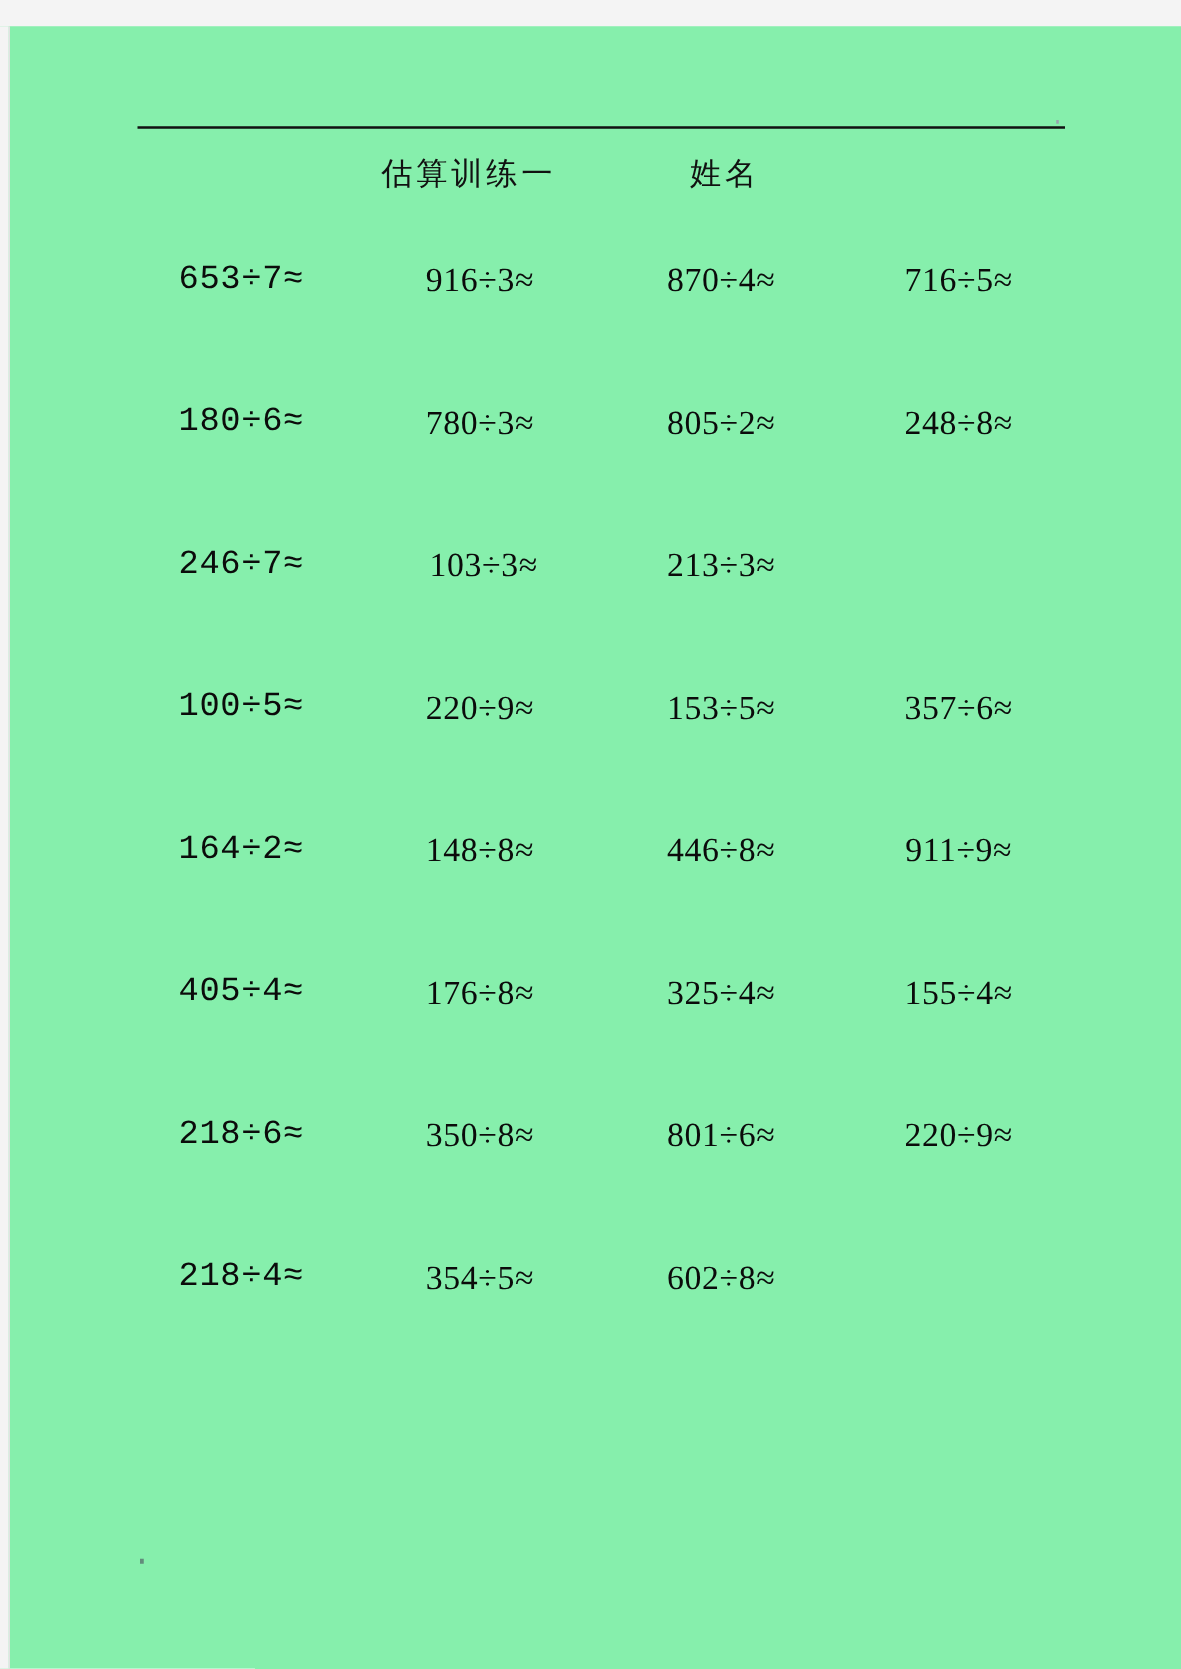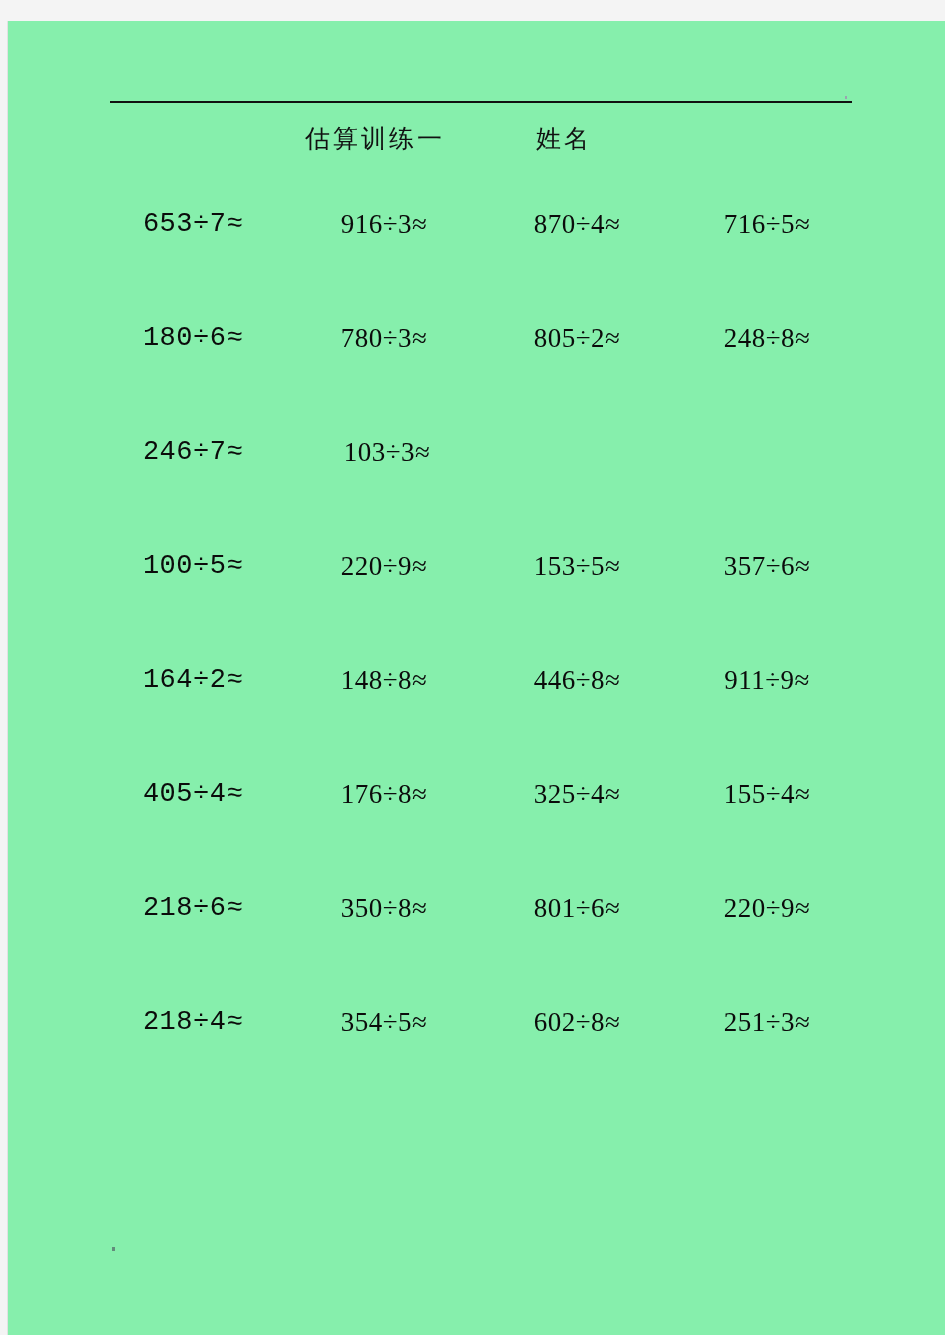--- a/index.html
+++ b/index.html
@@ -74,21 +74,21 @@
   .header-text {
     position: absolute;
     font-family: "DejaVu Serif", "Liberation Serif", serif;
     font-size: 25px;
     letter-spacing: 3px;
     color: #111111;
     white-space: nowrap;
     line-height: 34px;
   }
   #worksheet-title { left: 195px; top: 4px; }
-  #name-label     { left: 426px; top: 4px; }
+  #name-label     { left: 442px; top: 4px; }
 
   
   #problem-grid {
     position: absolute;
     left: 100px;
     top: 196px;
     width: 760px;
     height: 990px;
   }
   .problem-row {
@@ -177,20 +177,23 @@
           <span class="problem-text">248÷8≈</span>
         </div>
       </div>
       <div class="problem-row">
         <div class="problem-cell col-1">
           <span class="problem-text">246÷7≈</span>
         </div>
         <div class="problem-cell col-3">
           <span class="problem-text">103÷3≈</span>
         </div>
+        <div class="problem-cell col-4">
+          <span class="problem-text">213÷3≈</span>
+        </div>
       </div>
       <div class="problem-row">
         <div class="problem-cell col-1">
           <span class="problem-text">100÷5≈</span>
         </div>
         <div class="problem-cell col-2">
           <span class="problem-text">220÷9≈</span>
         </div>
         <div class="problem-cell col-3">
           <span class="problem-text">153÷5≈</span>
@@ -243,21 +246,18 @@
       </div>
       <div class="problem-row">
         <div class="problem-cell col-1">
           <span class="problem-text">218÷4≈</span>
         </div>
         <div class="problem-cell col-2">
           <span class="problem-text">354÷5≈</span>
         </div>
         <div class="problem-cell col-3">
           <span class="problem-text">602÷8≈</span>
-        </div>
-        <div class="problem-cell col-4">
-          <span class="problem-text">251÷3≈</span>
         </div>
       </div>
     </div>
 
   <div id="speck"></div>
 </div>
 
 </body></html>

